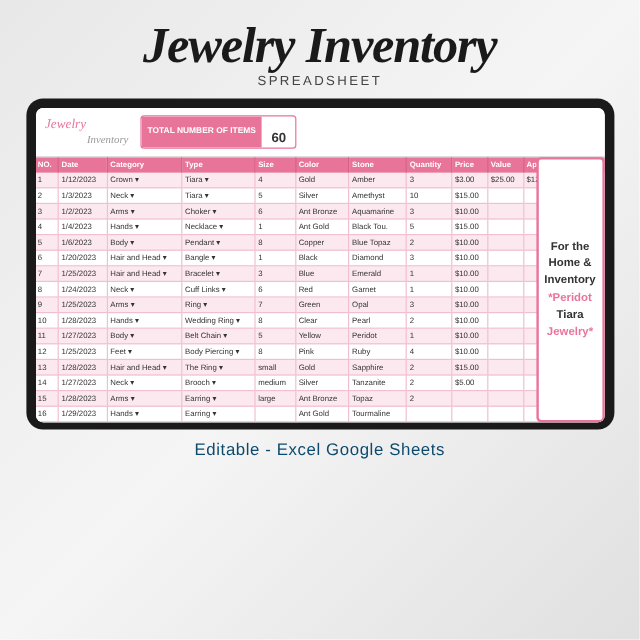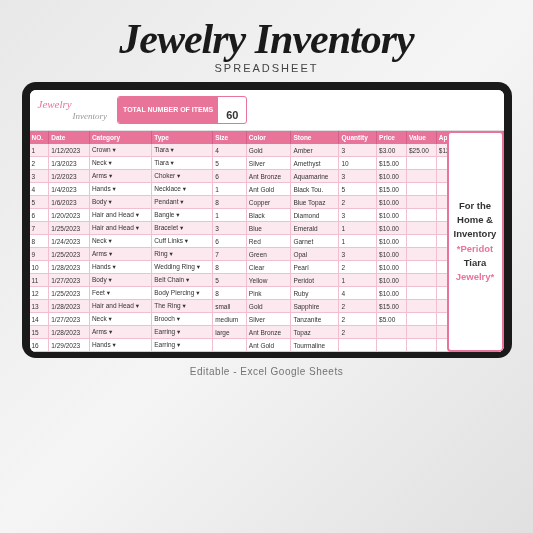--- a/index.html
+++ b/index.html
@@ -169,22 +169,22 @@
       width: 80px;
     }
 
     .side-note .asterisk {
       color: #e8749a;
     }
 
     
     .bottom-text {
       text-align: center;
-      font-size: 10px;
-      color: #737373;
+      font-size: 14px;
+      color: #0c4a6e;
       padding: 8px 0 4px;
       letter-spacing: 0.5px;
     }
 
     .spreadsheet-wrapper {
       position: relative;
     }
 
     .table-container {
       overflow: hidden;

